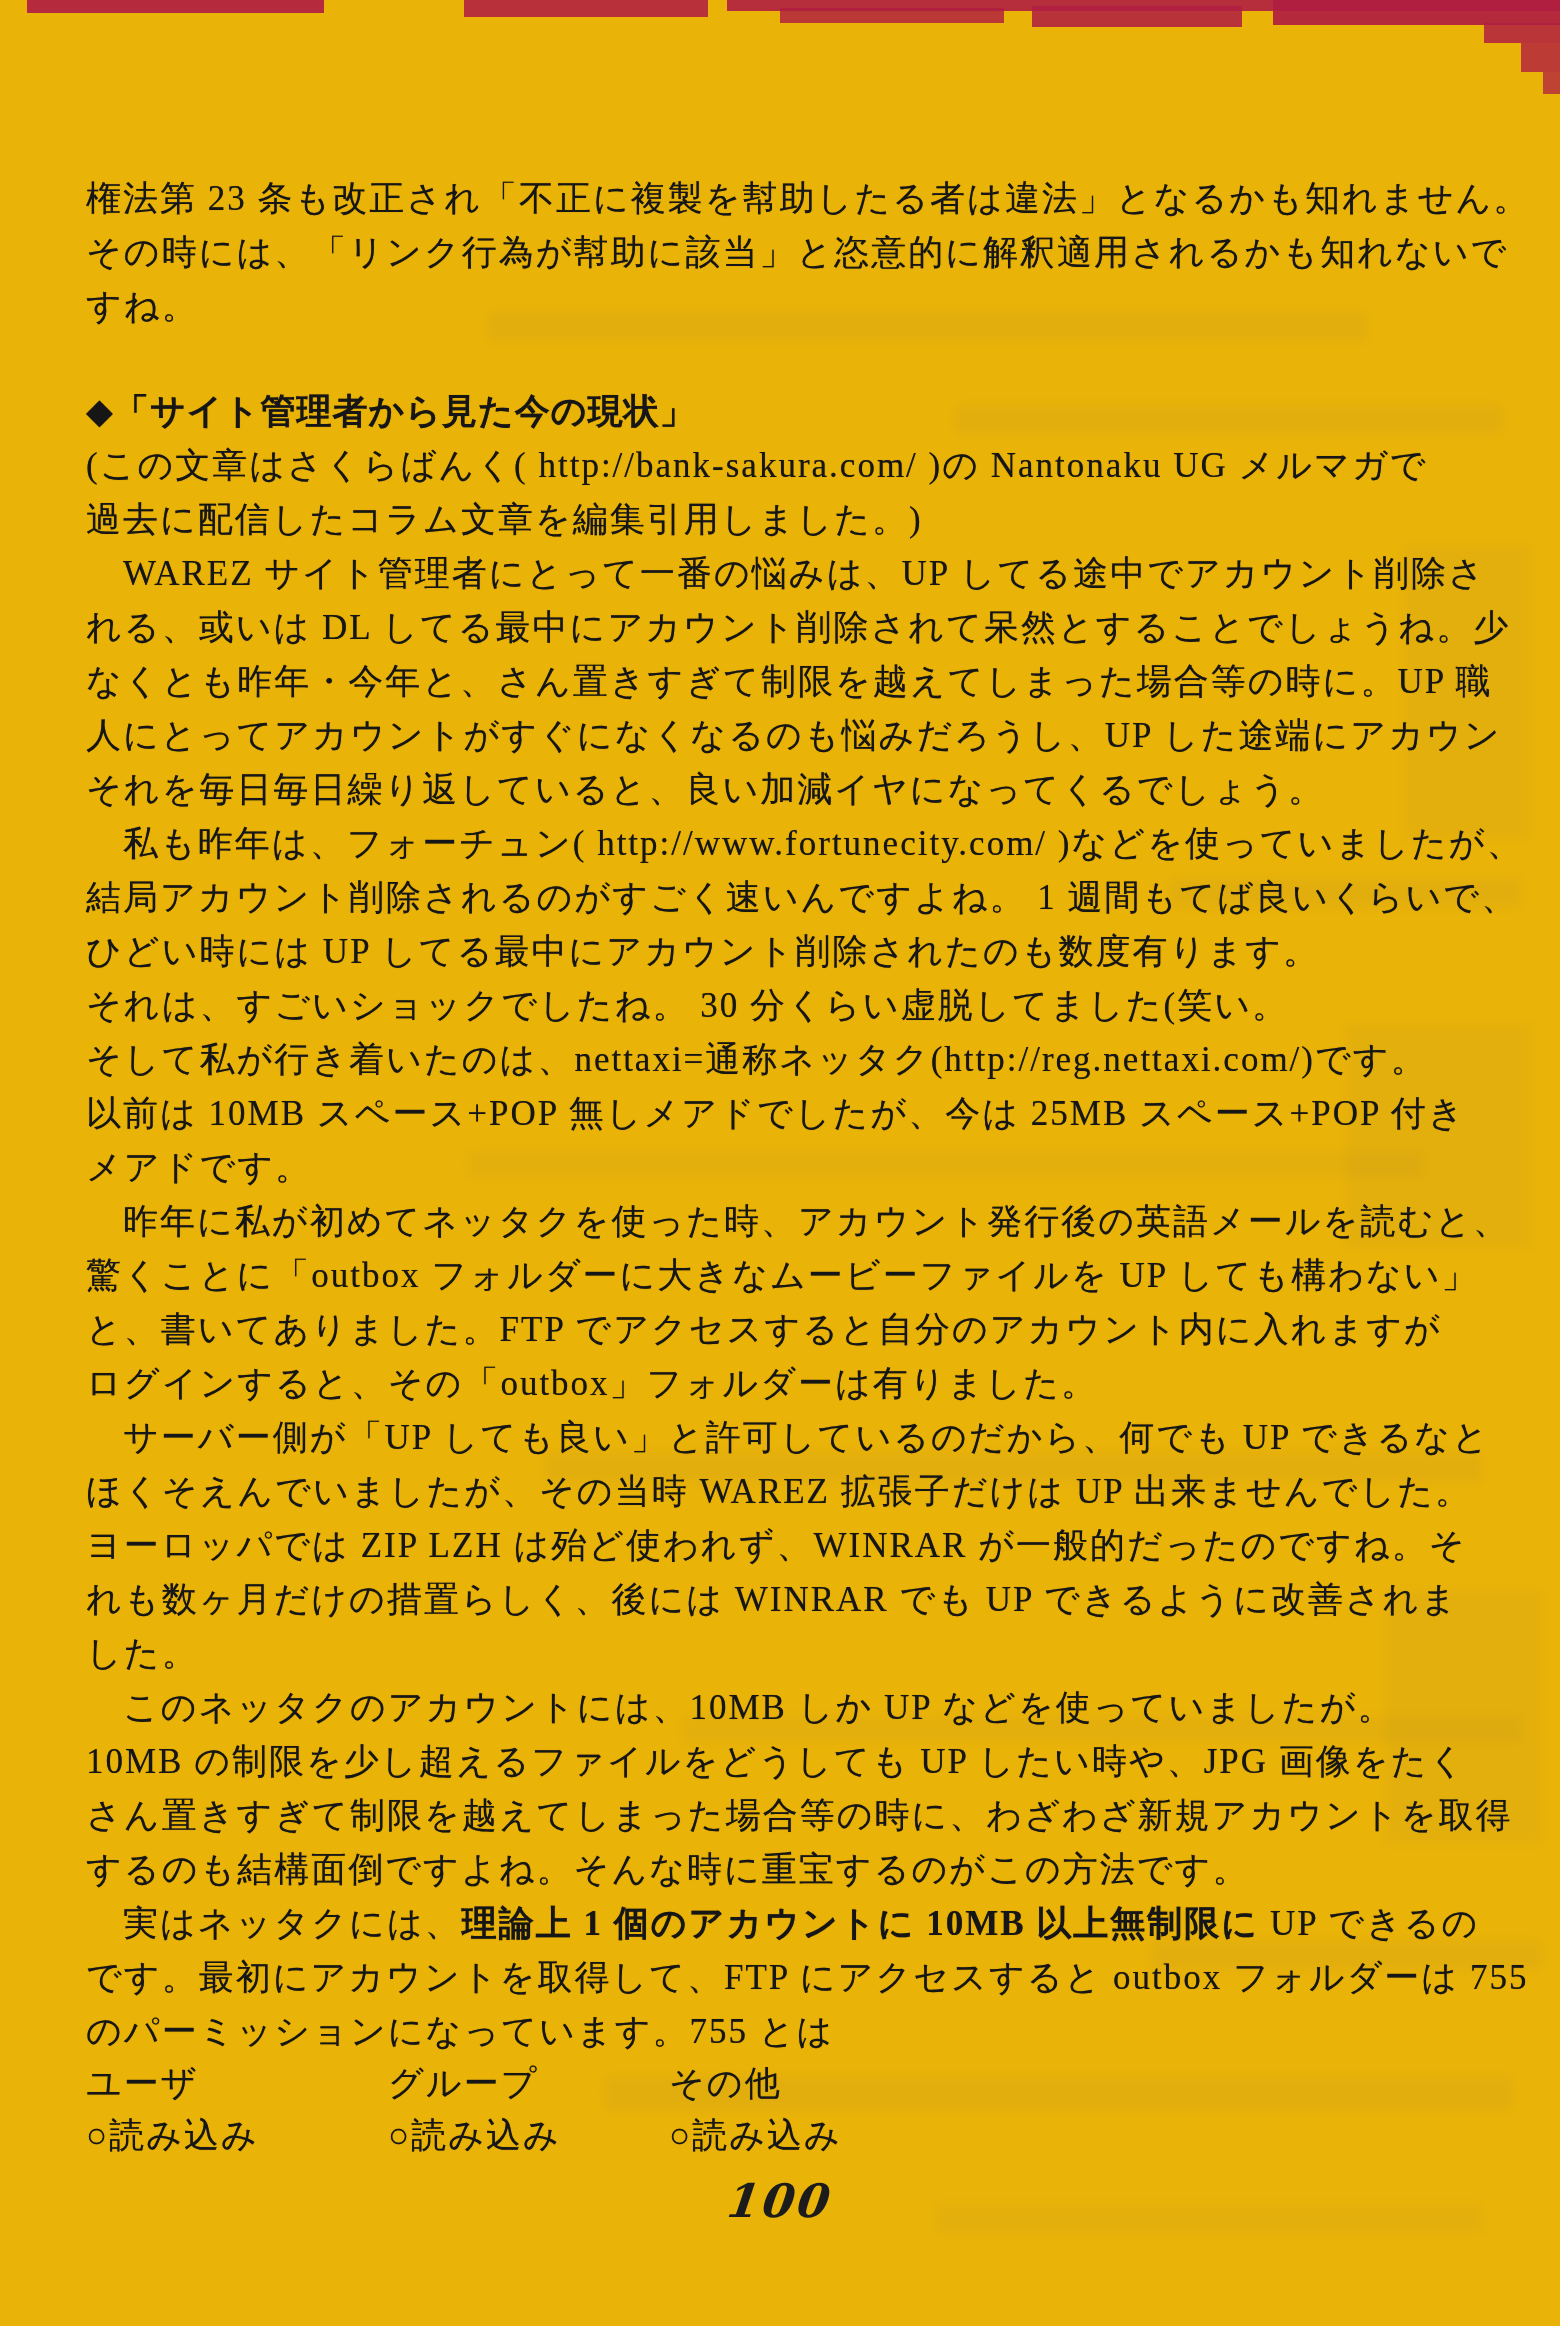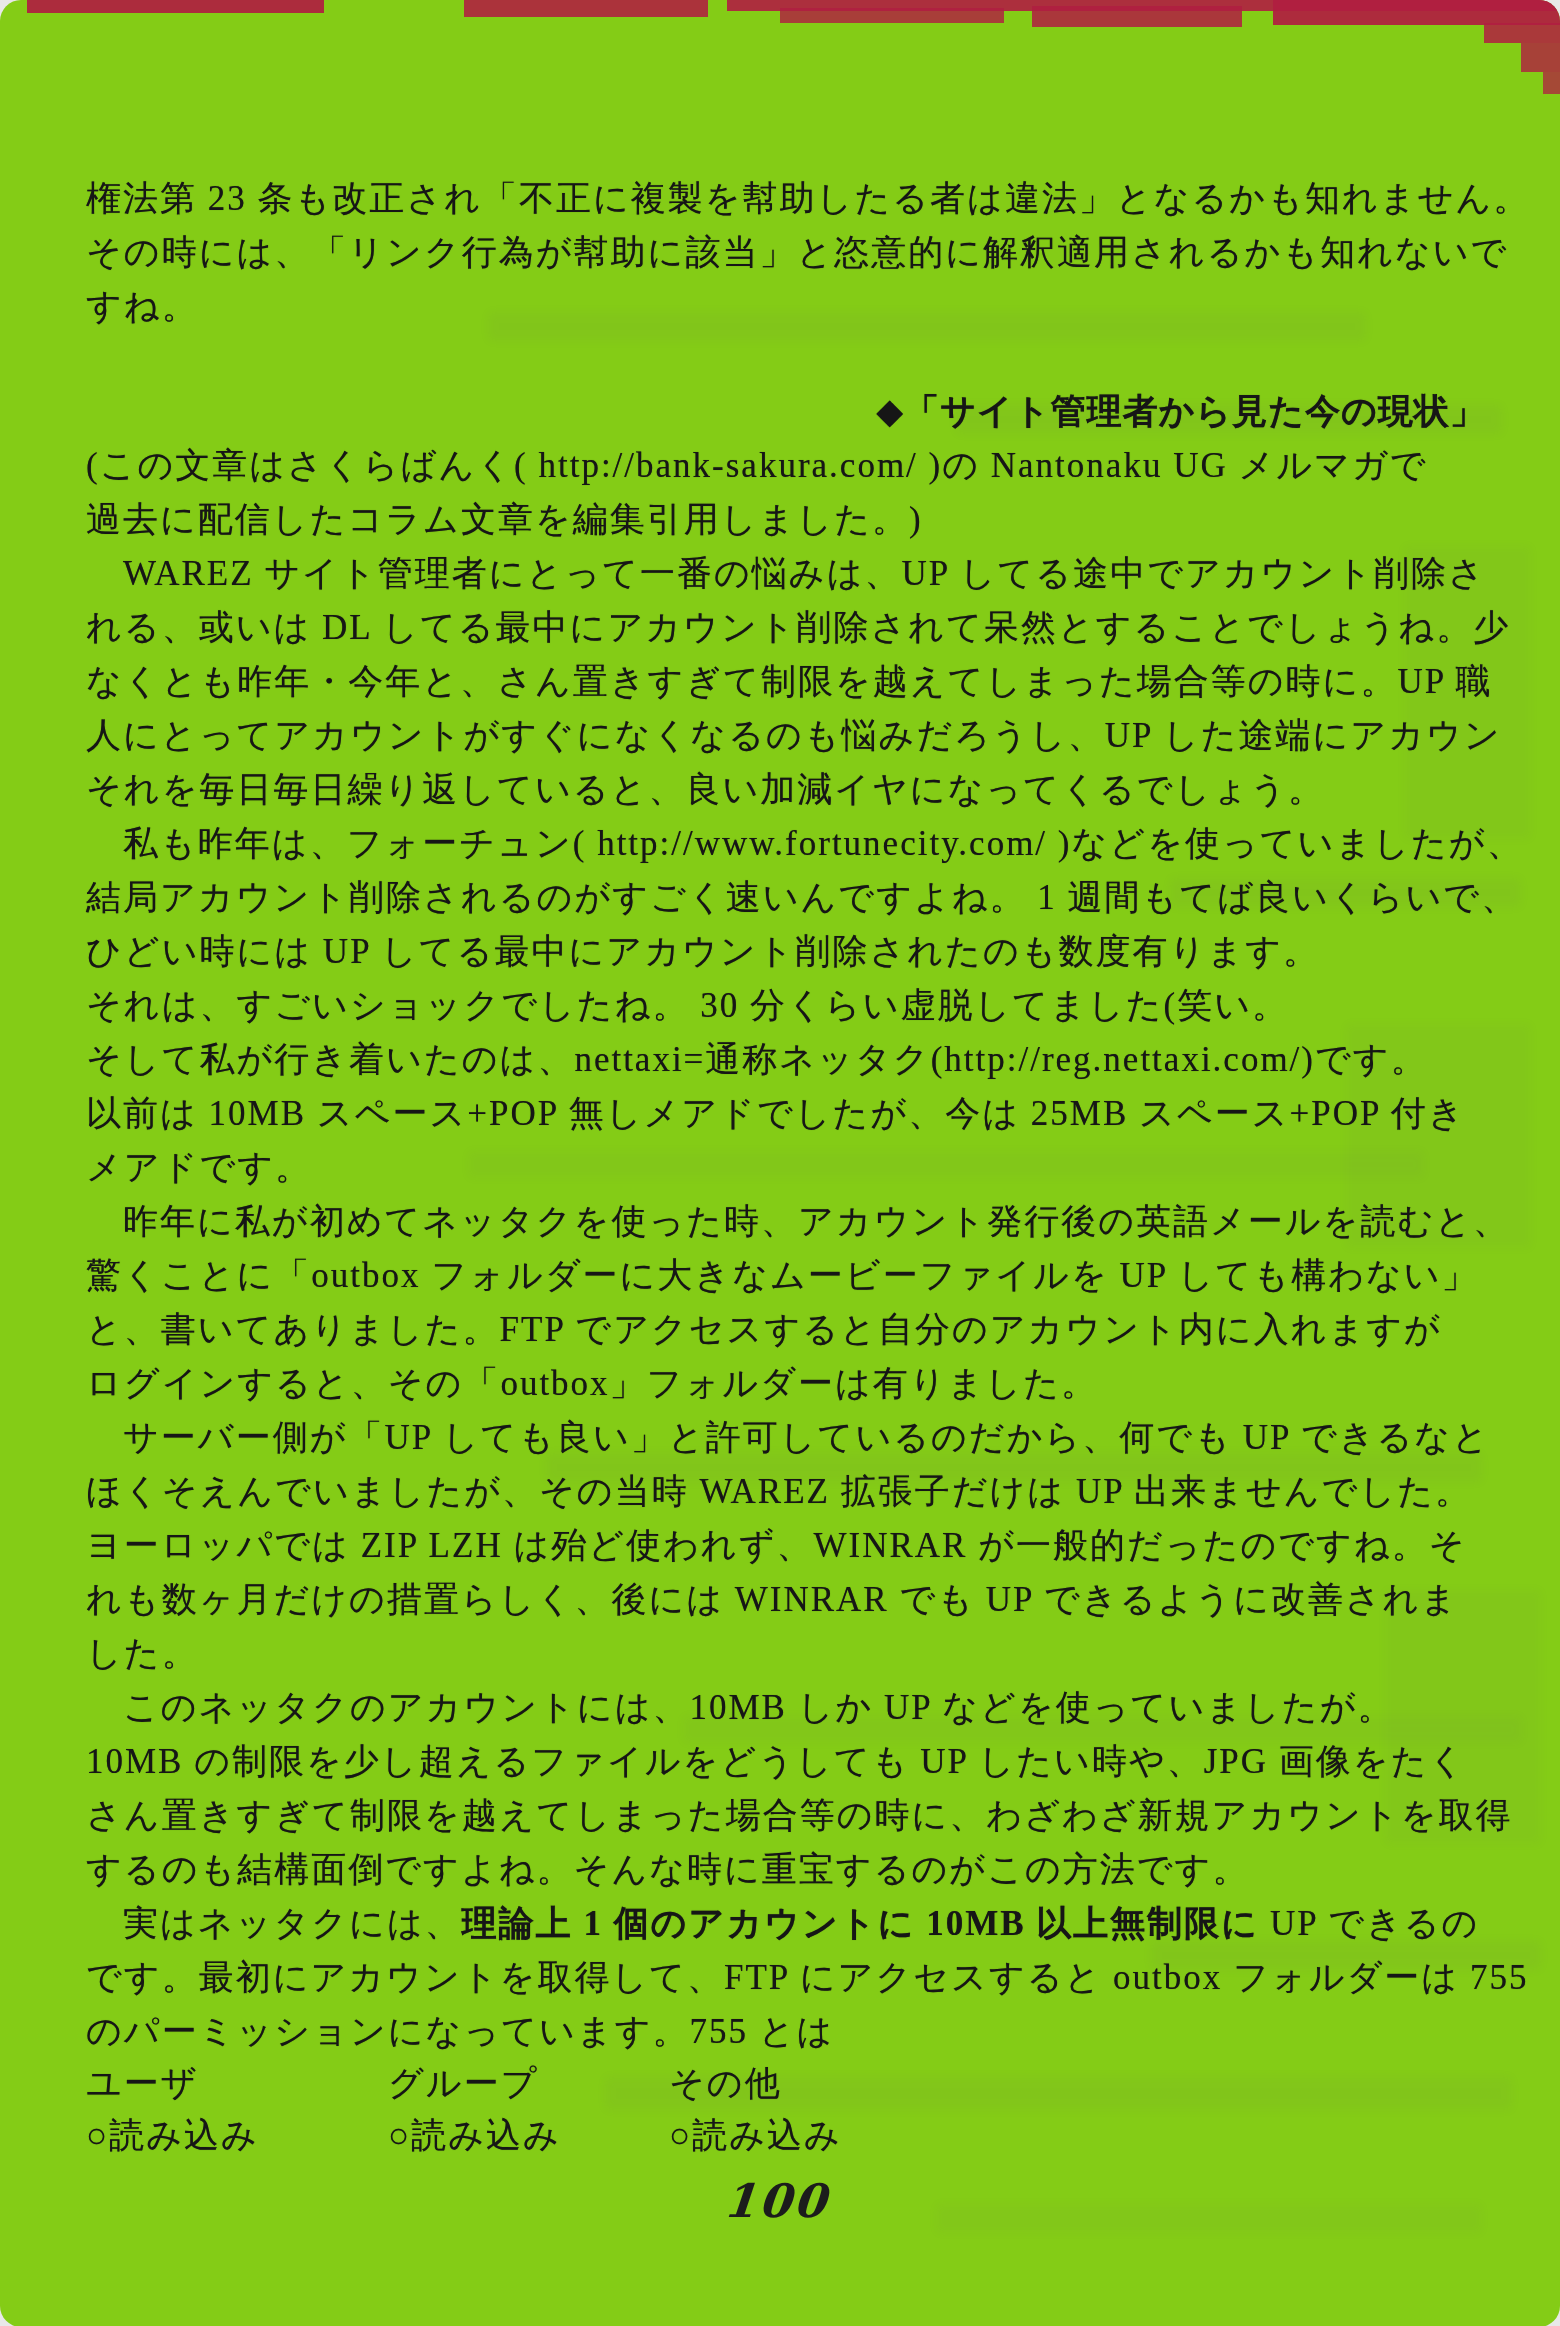--- a/index.html
+++ b/index.html
@@ -1,27 +1,27 @@
 <!DOCTYPE html>
 <html><head>
 <meta charset="utf-8">
 <style>
   html,body{margin:0;padding:0;}
   body{width:1560px;height:2327px;background:#e8e8e8;font-family:"Liberation Serif","DejaVu Serif",serif;}
-  .page{position:relative;width:1560px;height:2327px;background:#84cc16;overflow:hidden;border-radius:21px;}
+  .page{position:relative;width:1560px;height:2327px;background:#eab308;overflow:hidden;}
   
   .rm{position:absolute;background:#b01e41;}
   
   .ghost{position:absolute;background:#5a5a66;opacity:0.05;filter:blur(4.9px);border-radius:2.9px;}
   
   .textblock{position:absolute;left:86px;top:172px;width:1400px;color:#161616;
              font-size:35px;letter-spacing:2px;
              text-shadow:0 0 0.7px rgba(20,20,20,0.6);}
   .ln{height:54px;line-height:54px;white-space:nowrap;}
-  .hd{font-weight:bold;letter-spacing:1px;text-align:right;}
+  .hd{font-weight:bold;letter-spacing:1px;}
   .spacer{height:51px;}
   .bold{font-weight:bold;}
   .permrow{display:flex;height:49px;line-height:49px;white-space:nowrap;}
   .permrow.vals{height:55px;line-height:55px;}
   .pcol{display:block;}
   .c1{width:302px;}
   .c2{width:281px;}
   .c3{flex:1;}
   .page-number{position:absolute;top:2167px;left:0;width:100%;height:68px;
                text-align:center;font-size:46px;line-height:68px;color:#1c1c1c;

